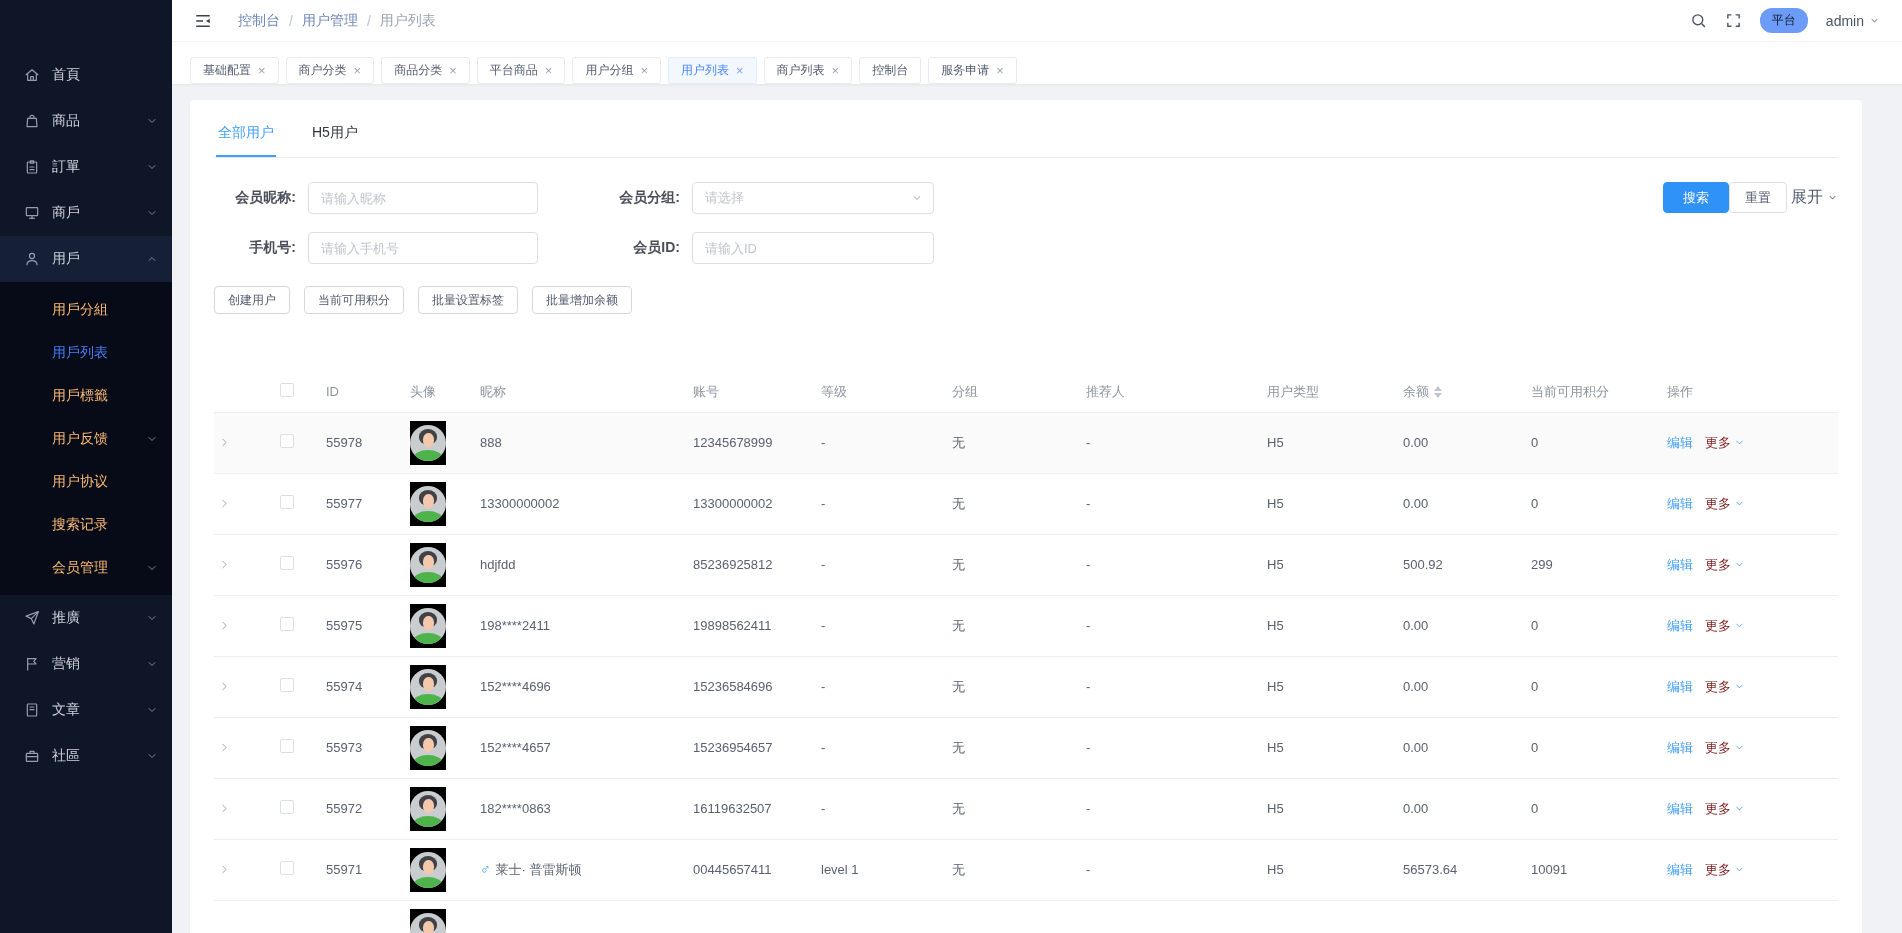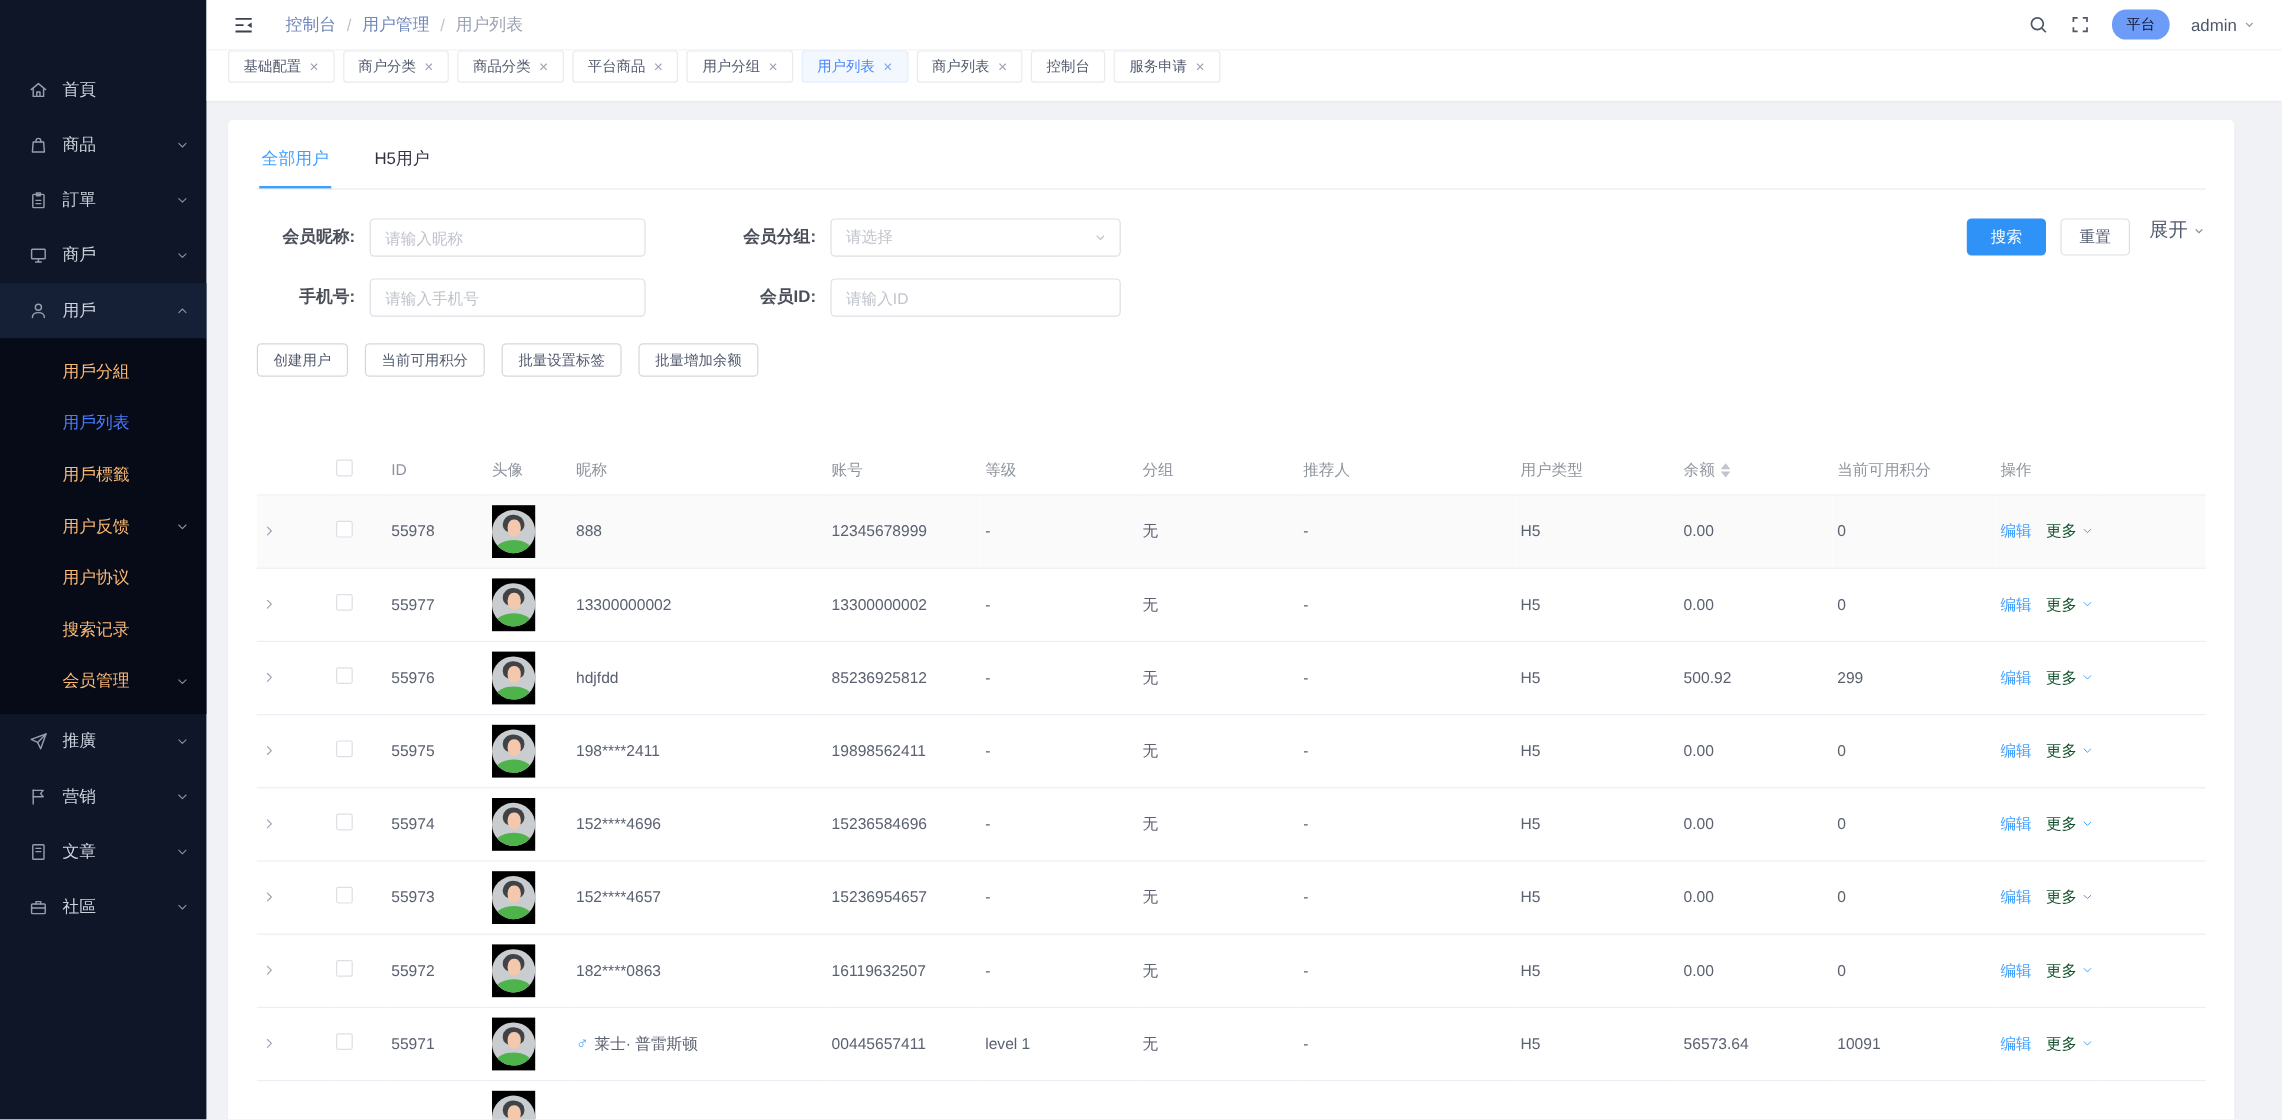--- a/index.html
+++ b/index.html
@@ -35,21 +35,21 @@
   .crumb .sep { color:#c0c4cc; margin:0 9px; }
   .crumb .cur { color:#9aa3b2; }
   .topbar-right { margin-left:auto; display:flex; align-items:center; gap:18px; }
   .tb-icon { width:17px; height:17px; color:#4d5666; cursor:pointer; }
   .role-pill { background:#6d9cf8; color:#0f172a; font-size:12px; padding:4px 12px;
     border-radius:12px; cursor:pointer; }
   .admin-box { display:flex; align-items:center; gap:5px; font-size:14px; color:#4d5666; cursor:pointer; }
   .admin-box .s-arrow { width:11px; height:11px; color:#9aa3b2; }
 
   
-  .tagbar { height:42px; background:#fff; display:flex; align-items:flex-start;
+  .tagbar { height:42px; background:#fff; display:flex; align-items:flex-end;
     padding:0 18px; gap:7px; box-shadow:0 1px 3px rgba(0,21,41,.06); position:relative; z-index:2; }
   .tag { height:27px; display:inline-flex; align-items:center; padding:0 12px;
     background:#fff; border:1px solid #e8eaec; border-radius:3px; font-size:12px;
     color:#515a6e; cursor:pointer; gap:7px; }
   .tag.active { color:#4a86ff; background:#f3f8ff; border-color:#e3edff; }
   .tag .tag-x { font-size:13px; color:#9aa3b2; line-height:1; cursor:pointer; }
   .tag.active .tag-x { color:#7ba4ff; }
 
   
   .content { flex:1; overflow:hidden; padding:16px 40px 0 18px; }
@@ -68,21 +68,21 @@
     font-weight:bold; color:#4a4f59; }
   .f-label.second { width:84px; margin-left:70px; }
   .f-input { width:230px; height:32px; border:1px solid #dcdfe6; border-radius:4px;
     padding:0 12px; font-size:13px; color:#515a6e; outline:none;
     font-family:"Liberation Sans", sans-serif; }
   .f-input::placeholder { color:#c0c4cc; }
   .f-select { width:242px; height:32px; border:1px solid #dcdfe6; border-radius:4px;
     display:flex; align-items:center; padding:0 10px 0 12px; cursor:pointer; }
   .f-select .ph { flex:1; font-size:13px; color:#c0c4cc; }
   .f-select .s-arrow { width:12px; height:12px; color:#c0c4cc; }
-  .filter-btns { position:absolute; right:0; top:0; display:flex; align-items:flex-start; gap:12px; }
+  .filter-btns { position:absolute; right:0; top:0; display:flex; align-items:center; gap:0; }
   .btn { height:31px; border-radius:4px; font-size:13px; cursor:pointer;
     display:inline-flex; align-items:center; justify-content:center;
     font-family:"Liberation Sans", sans-serif; }
   .btn-primary { background:#2e92f7; border:1px solid #2e92f7; color:#fff; padding:0 19px; }
   .btn-plain { background:#fff; border:1px solid #dcdfe6; color:#515a6e; padding:0 15px; }
   .link-toggle { display:flex; align-items:center; gap:4px; font-size:16px;
     color:#515a6e; cursor:pointer; margin-left:4px; }
   .link-toggle .s-arrow { width:11px; height:11px; color:#818897; }
 
   
@@ -111,21 +111,21 @@
   .avatar .a-circle { width:36px; height:36px; border-radius:50%; background:#c9cdd0;
     position:relative; overflow:hidden; }
   .avatar .a-hair { position:absolute; top:4px; left:9px; width:18px; height:15px;
     background:#414246; border-radius:50% 50% 42% 42%; }
   .avatar .a-face { position:absolute; top:8px; left:12.5px; width:11px; height:14px;
     background:#f3c8ad; border-radius:46%; }
   .avatar .a-body { position:absolute; bottom:-6px; left:3px; width:30px; height:17px;
     background:#4db34a; border-radius:50% 50% 0 0; }
   .male { color:#409eff; margin-right:5px; font-size:14px; }
   .op-link { color:#409eff; cursor:pointer; margin-right:12px; }
-  .op-more { color:#14532d; cursor:pointer; display:inline-flex; align-items:center; gap:3px; }
+  .op-more { color:#7f1d1d; cursor:pointer; display:inline-flex; align-items:center; gap:3px; }
   .op-more .s-arrow { width:11px; height:11px; color:#409eff; }
 </style>
 </head>
 <body>
 
 <div class="app">
 
   <aside class="sidebar">
     <nav id="sidebar-menu">
         <div class="side-item">

